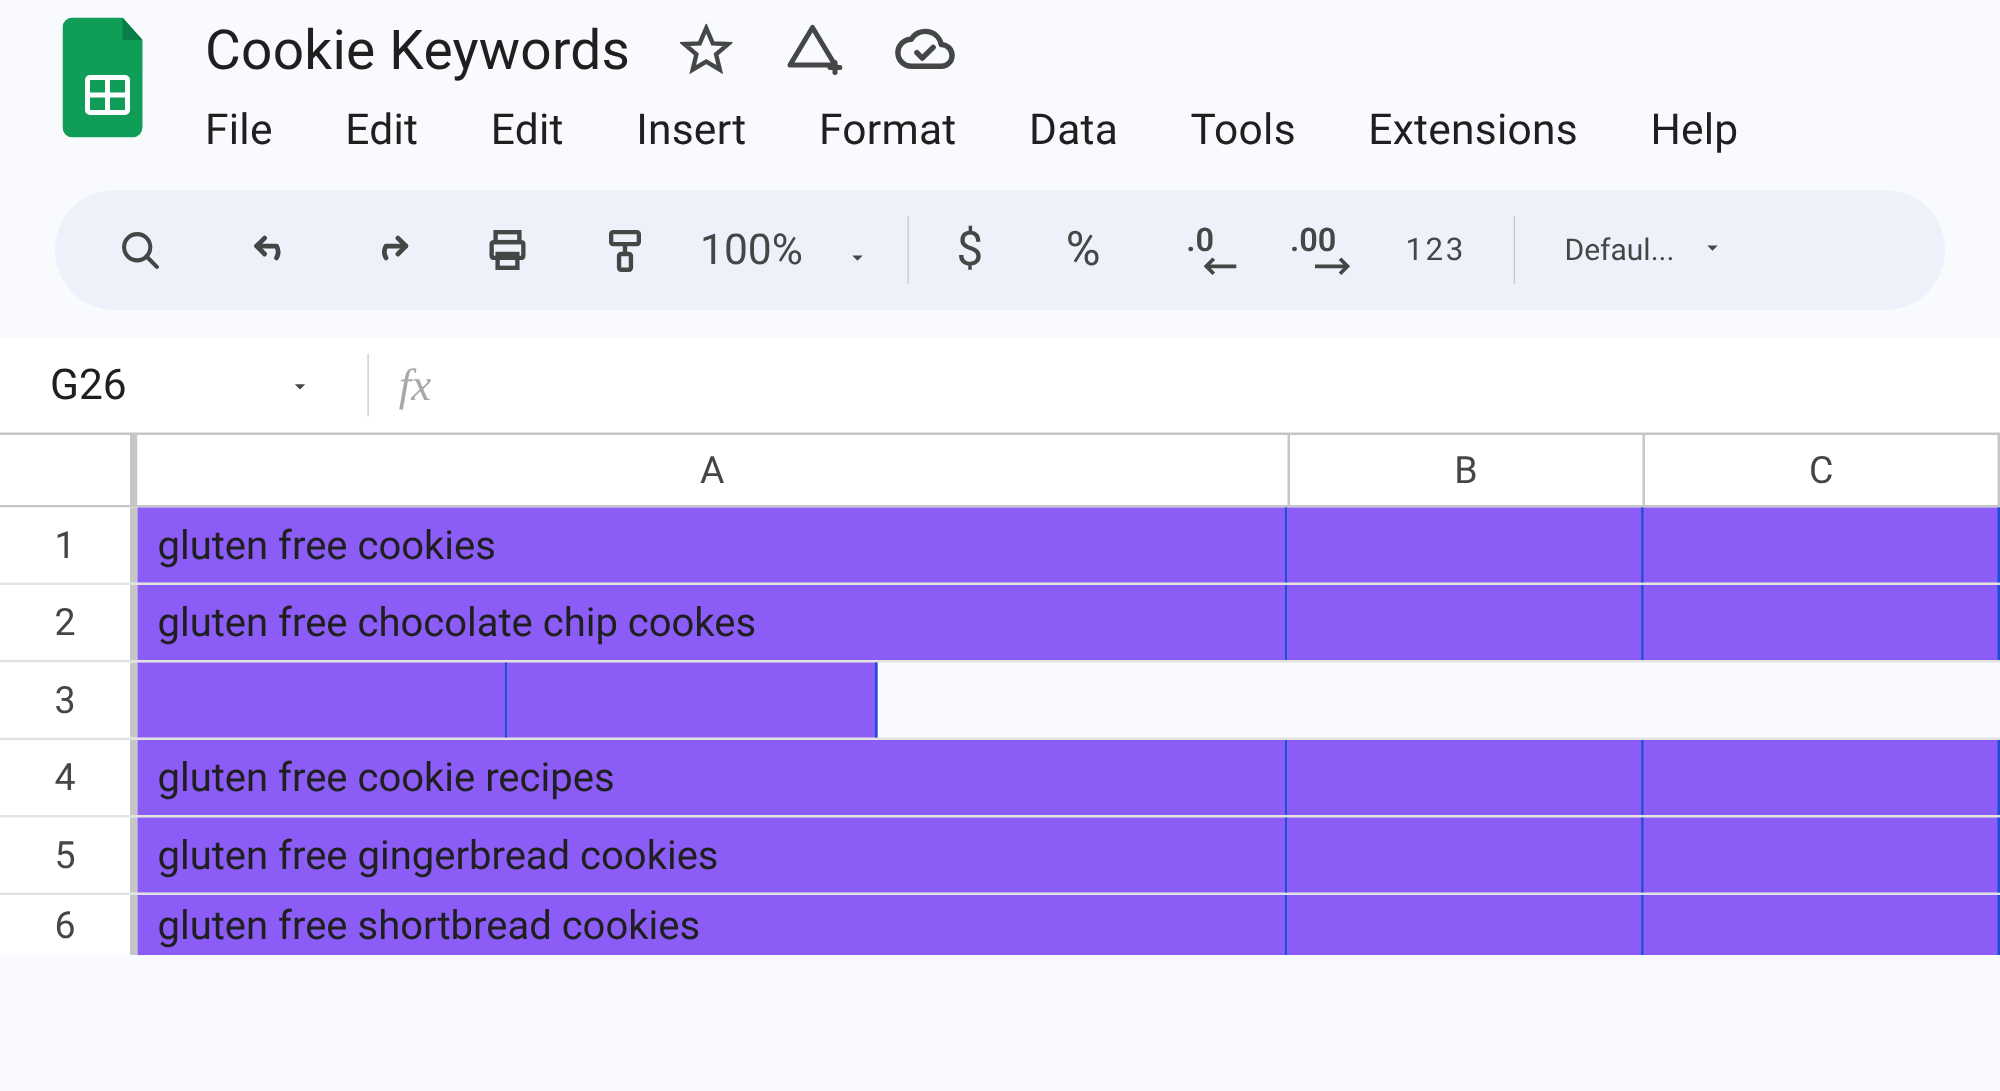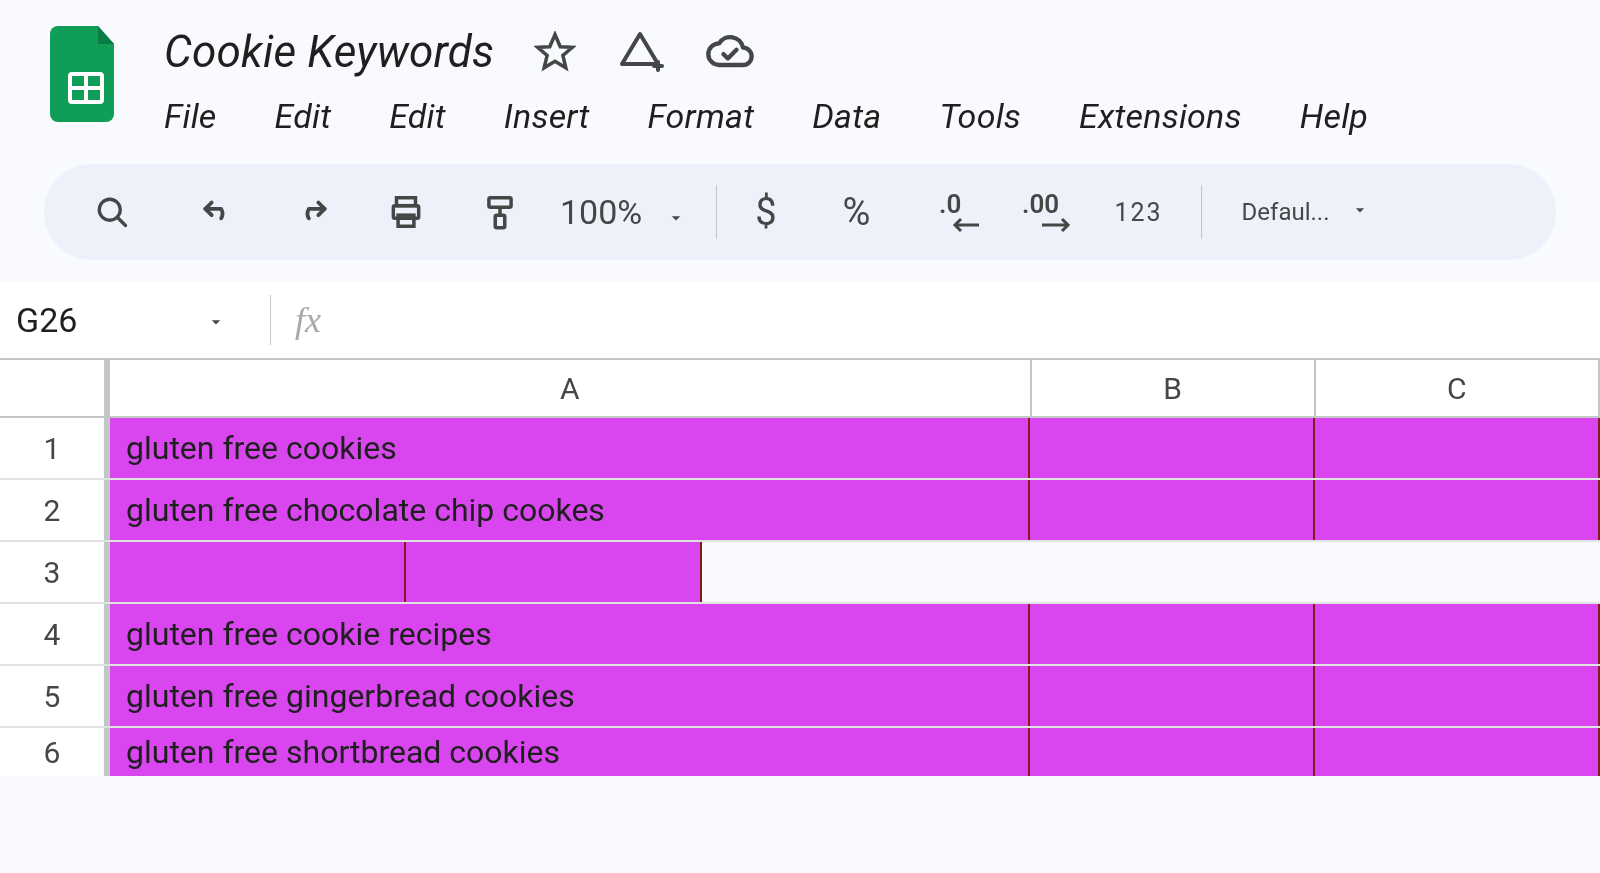--- a/index.html
+++ b/index.html
@@ -9,22 +9,21 @@
       color: #1f1f1f;
       width: 1600px;
       height: 873px;
       overflow: hidden;
     }
 
     
     .header {
       display: flex;
       align-items: flex-start;
-      padding: 26px 0 0 50px;
-      font-style: italic;
+      padding: 14px 0 0 50px;
     }
     .logo {
       width: 72px;
       height: 96px;
       margin-right: 42px;
       flex-shrink: 0;
     }
     .title-area {
       display: flex;
       flex-direction: column;
@@ -91,21 +90,21 @@
     }
     .tool-divider {
       width: 1px;
       height: 54px;
       background: #c4c7c5;
       margin: 0 14px;
     }
     .zoom-group {
       display: flex;
       align-items: flex-end;
-      gap: 10px;
+      gap: 20px;
       margin-left: 8px;
     }
     .dropdown-caret {
       margin-left: 6px;
     }
     .font-dropdown {
       display: flex;
       align-items: center;
       gap: 20px;
       font-size: 24px;
@@ -116,21 +115,21 @@
     .tool-gap-sm { width: 6px; }
     .tool-gap-md { width: 18px; }
 
     
     .fx-bar {
       display: flex;
       align-items: center;
       height: 76px;
       margin-top: 22px;
       background: #ffffff;
-      padding-left: 16px;
+      padding-left: 40px;
     }
     .name-box {
       display: flex;
       align-items: center;
       justify-content: space-between;
       width: 230px;
       font-size: 34px;
       color: #1f1f1f;
       padding-right: 20px;
     }
@@ -187,27 +186,27 @@
       display: flex;
       align-items: center;
       justify-content: center;
       font-size: 30px;
       color: #444746;
       border-right: 6px solid #c4c7c5;
       background: #ffffff;
       flex-shrink: 0;
     }
     .cell {
-      border-right: 2px solid #7f1d1d;
+      border-right: 2px solid #1d4ed8;
       display: flex;
       align-items: center;
       padding: 0 16px;
       font-size: 32px;
       color: #1f1f1f;
-      background: #d946ef;
+      background: #8b5cf6;
     }
     .cell.col-a { width: 960px; }
     .cell.col-b, .cell.col-c { width: 296px; }
     .row.last { border-bottom: none; height: 48px; }
   </style>
 </head>
 <body>
 
 <div class="header">
   <div class="logo">

